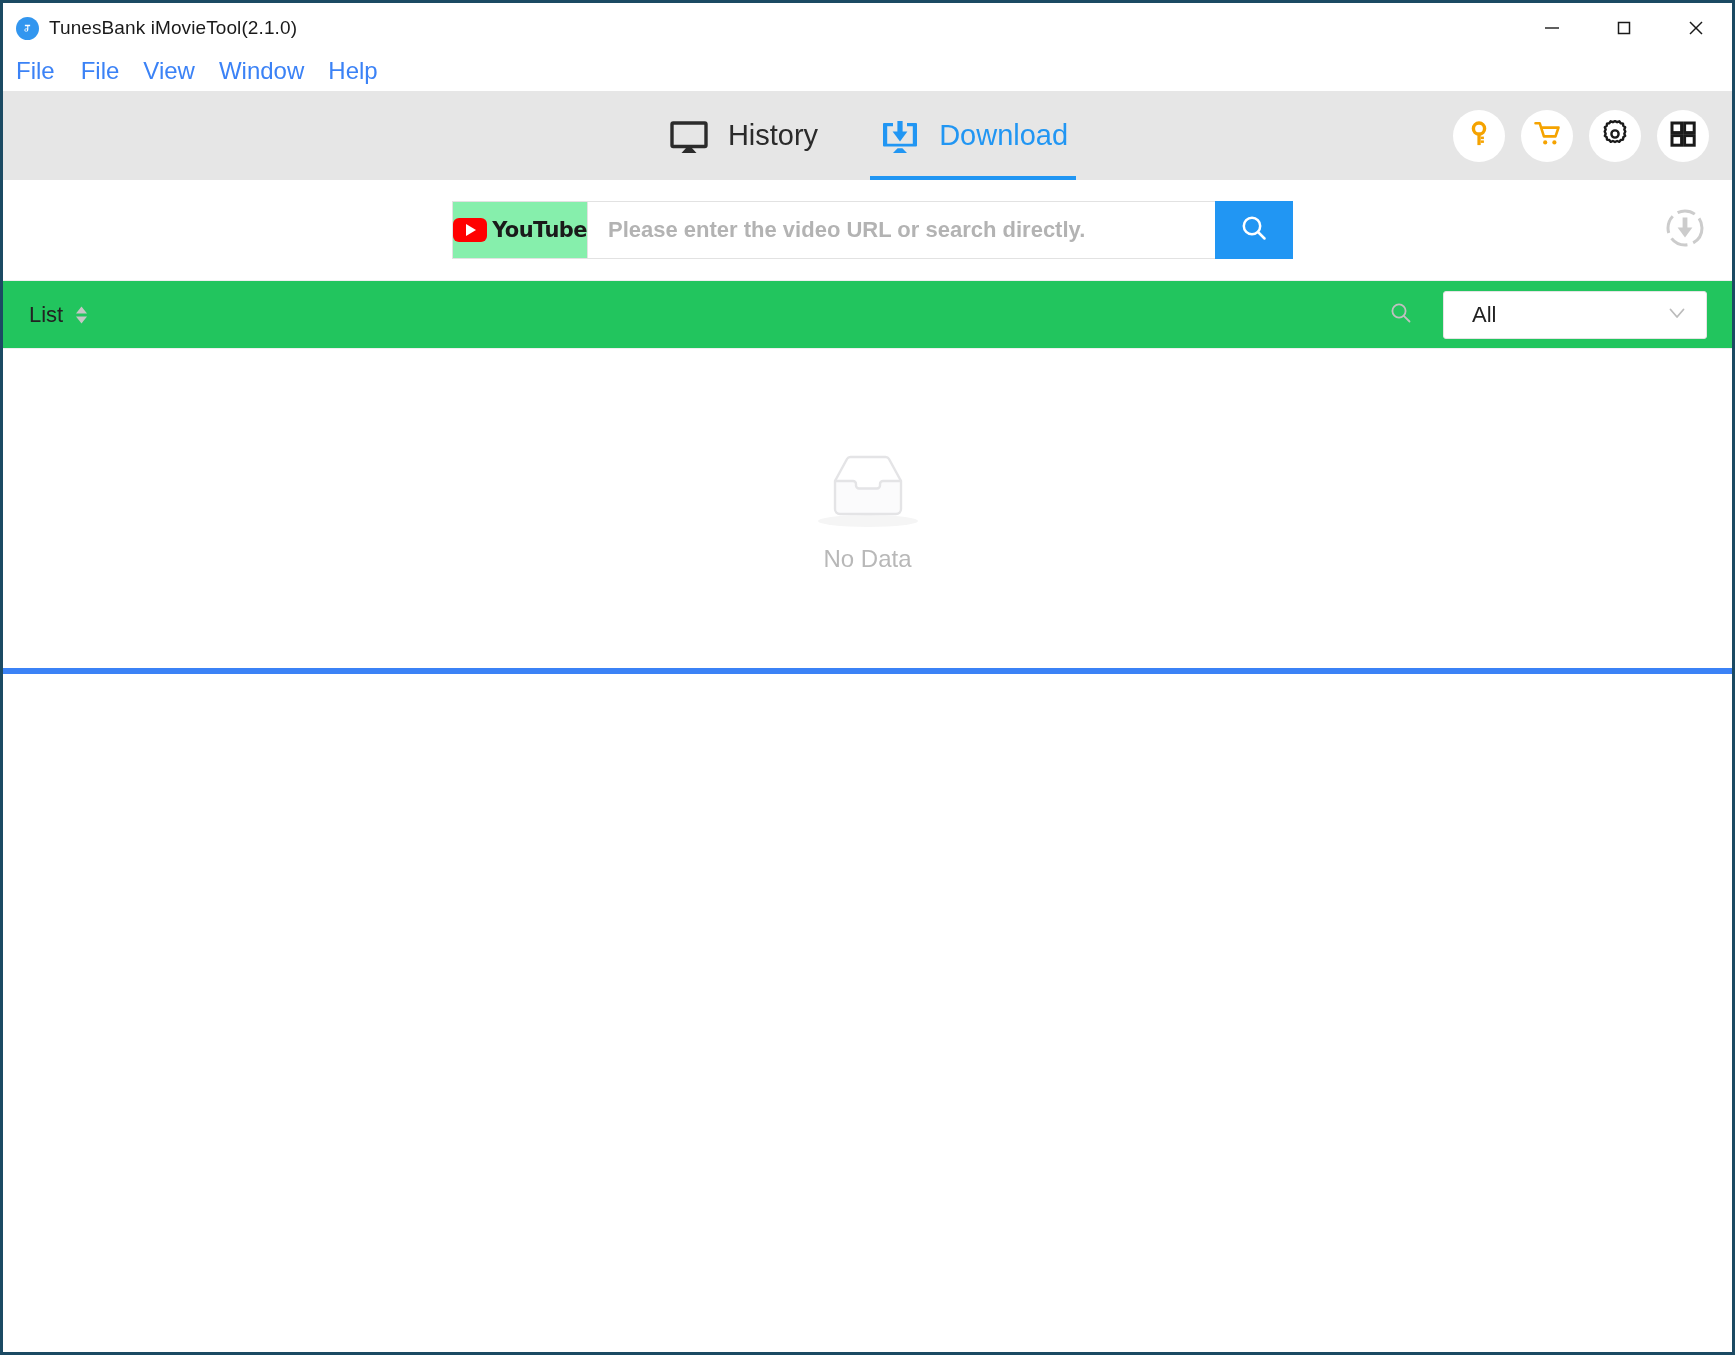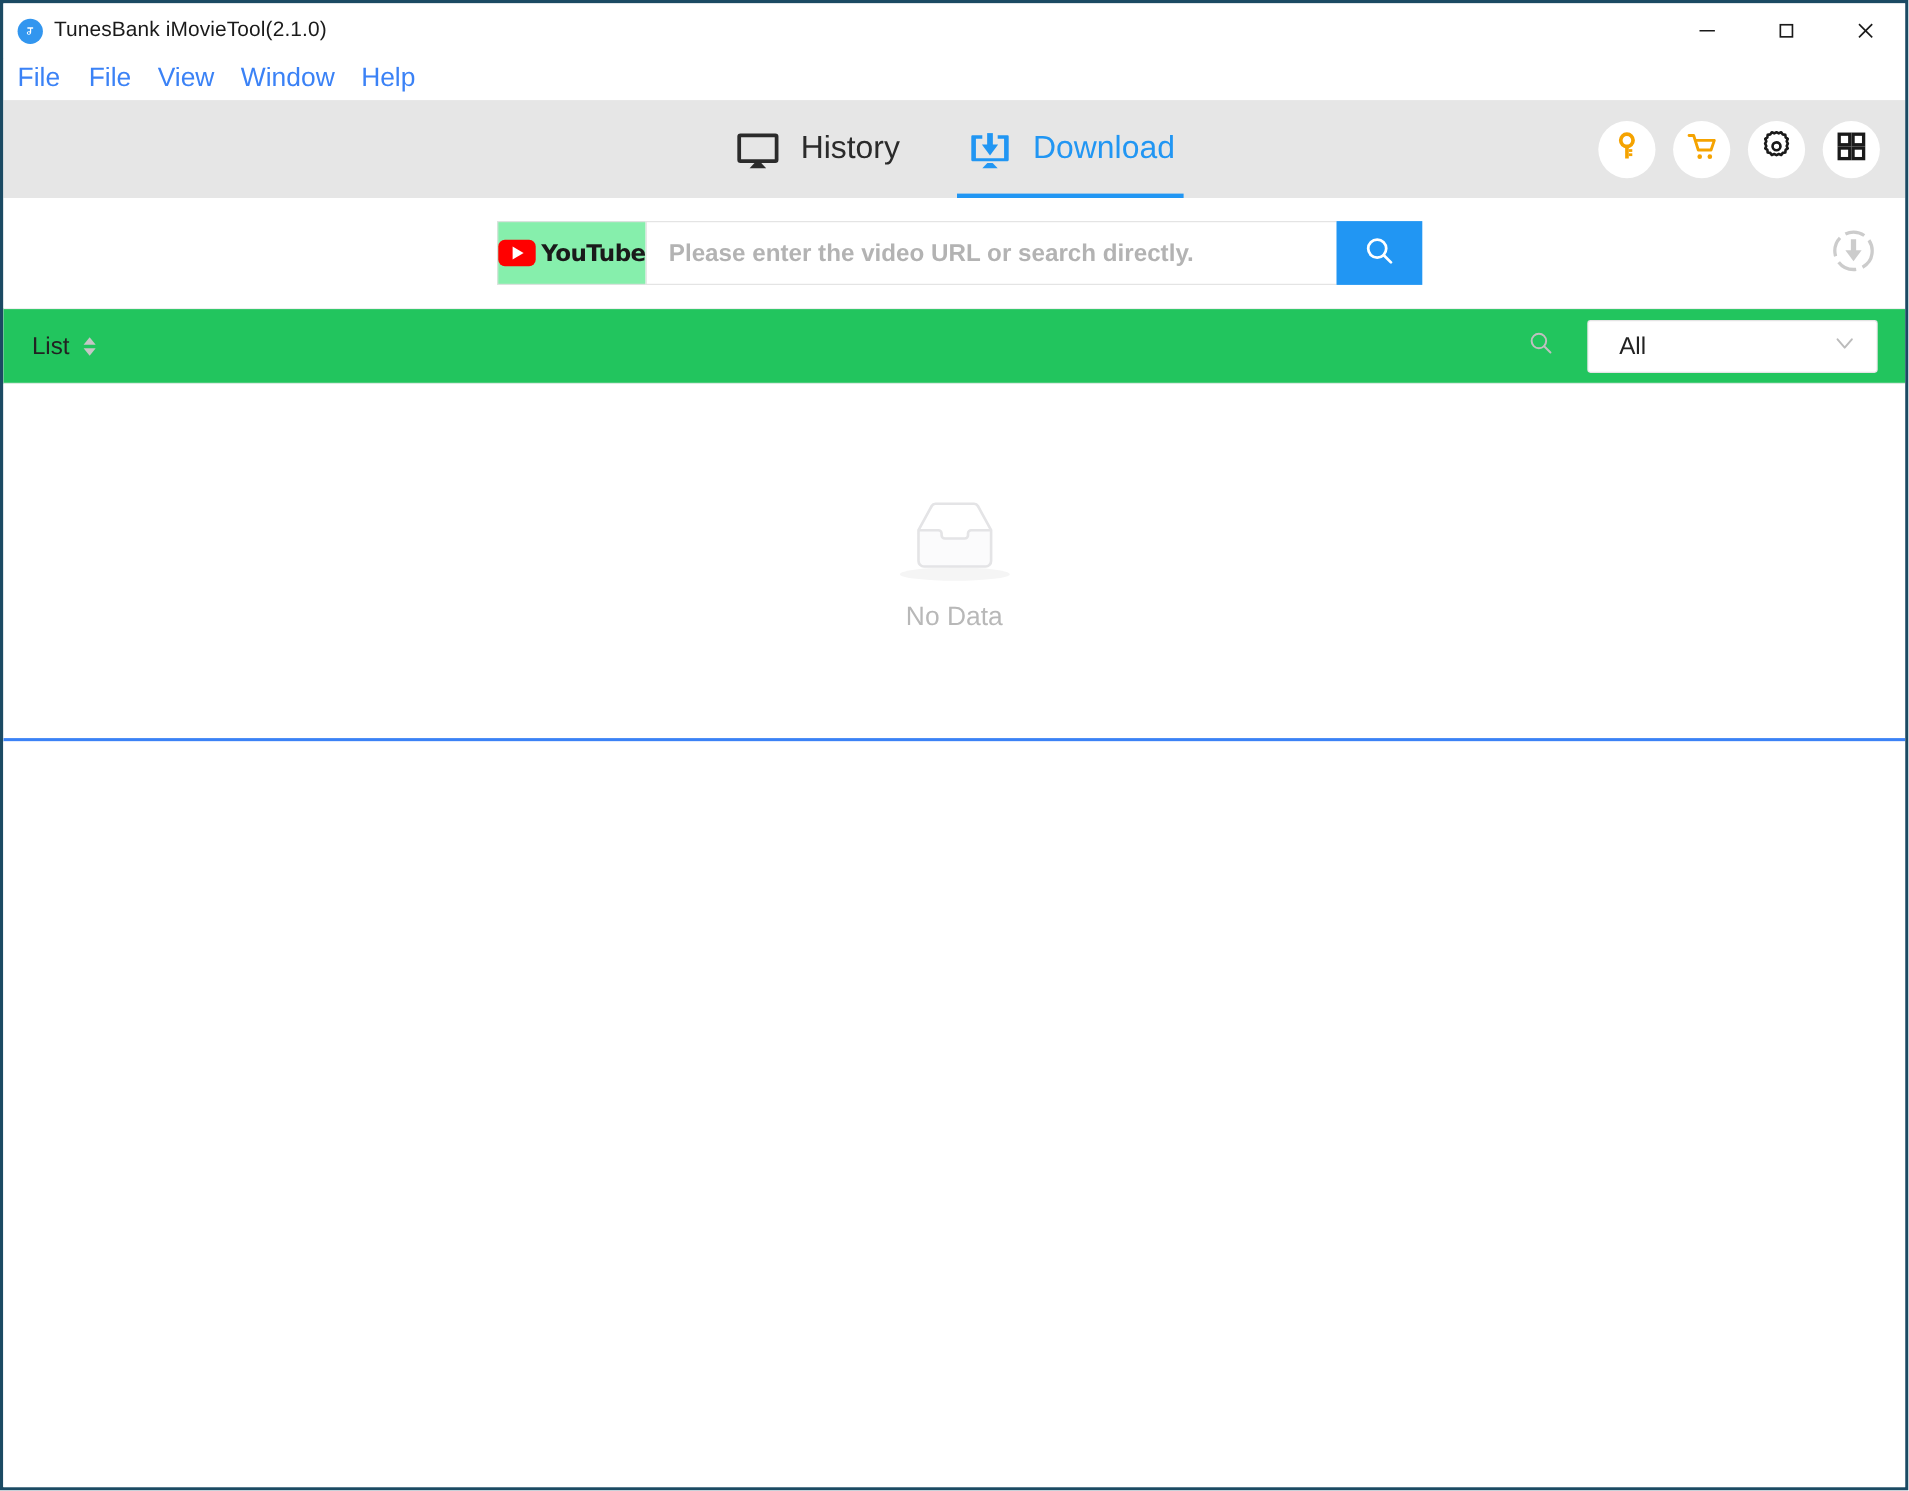--- a/index.html
+++ b/index.html
@@ -310,21 +310,21 @@
     min-height: 0;
   }
   .empty-pane {
     height: 325px;
     flex: 0 0 325px;
     display: flex;
     flex-direction: column;
     align-items: center;
     justify-content: center;
     gap: 4px;
-    border-bottom: 3px solid #3b82f6;
+    border-bottom: 6px solid #3b82f6;
   }
   .empty-text {
     font-size: 24px;
     color: #b8b8b8;
   }
   .lower-pane { flex: 1 1 auto; background: #ffffff; }
 </style>
 </head>
 <body>
 

